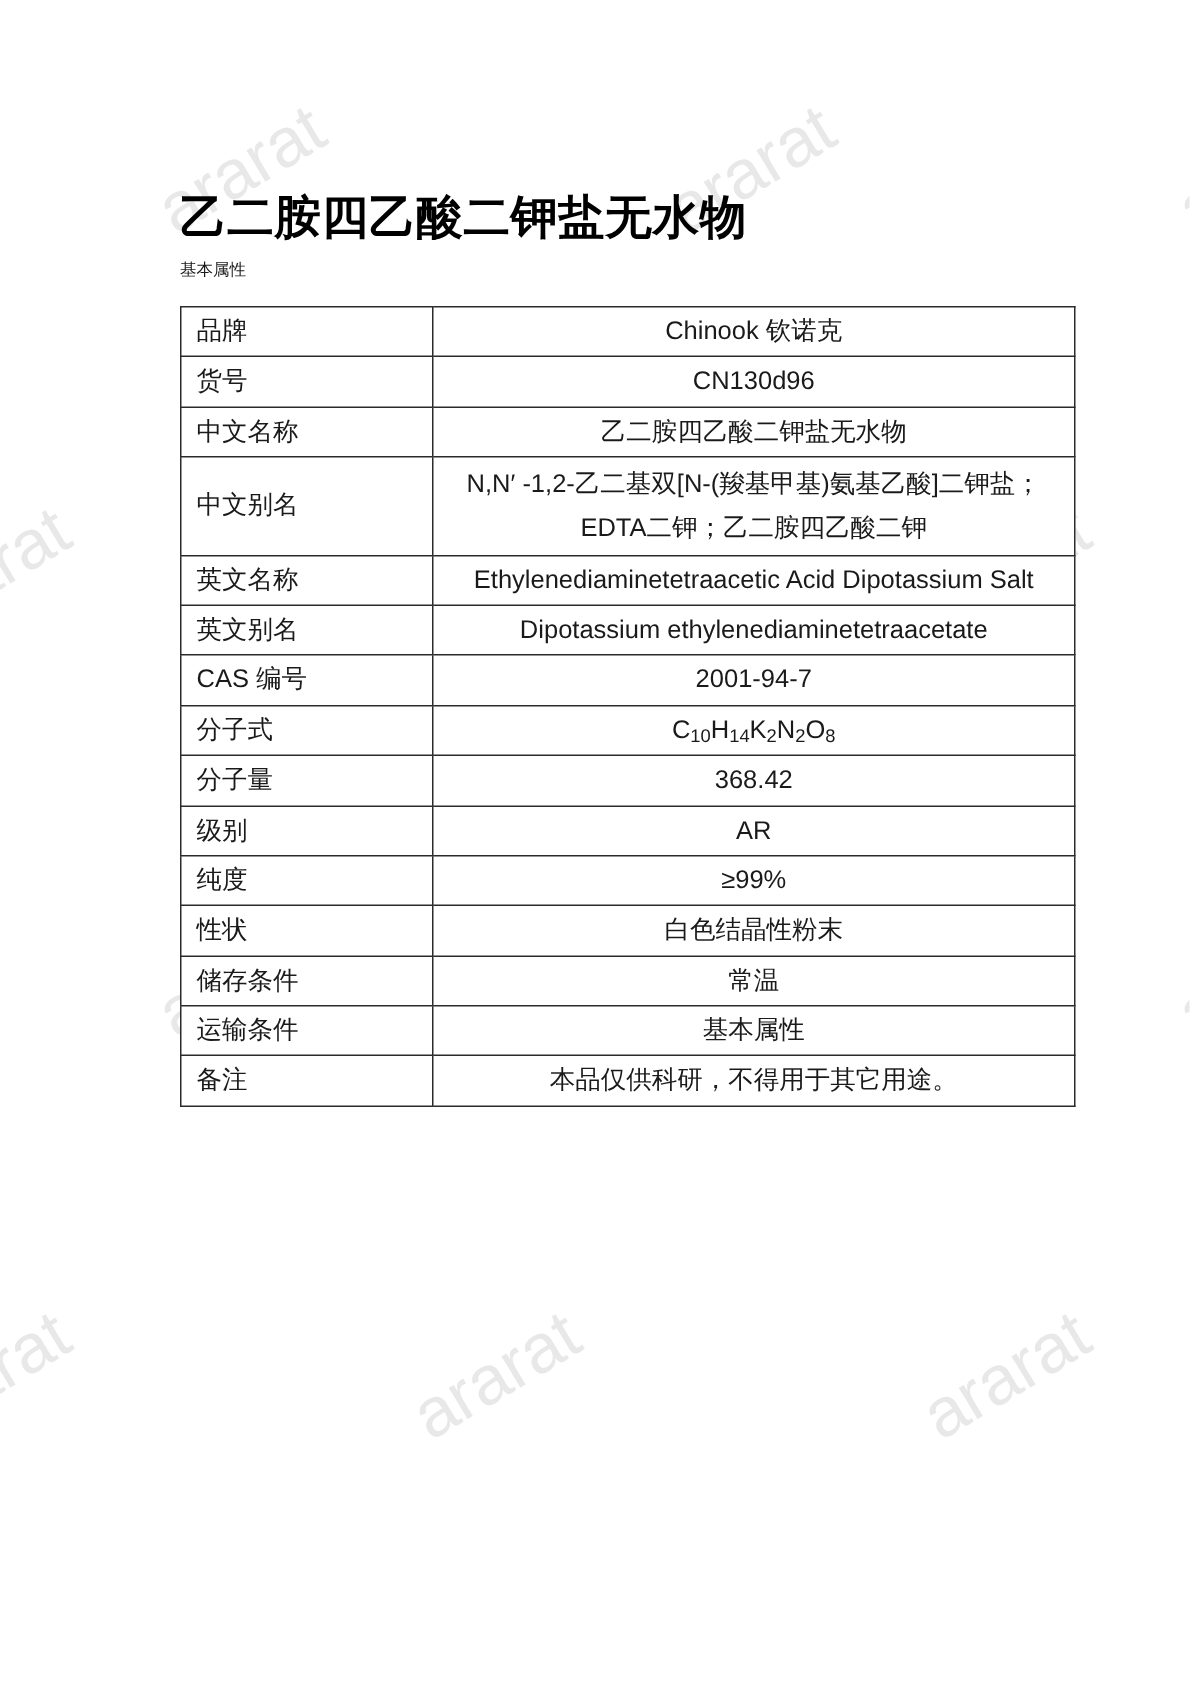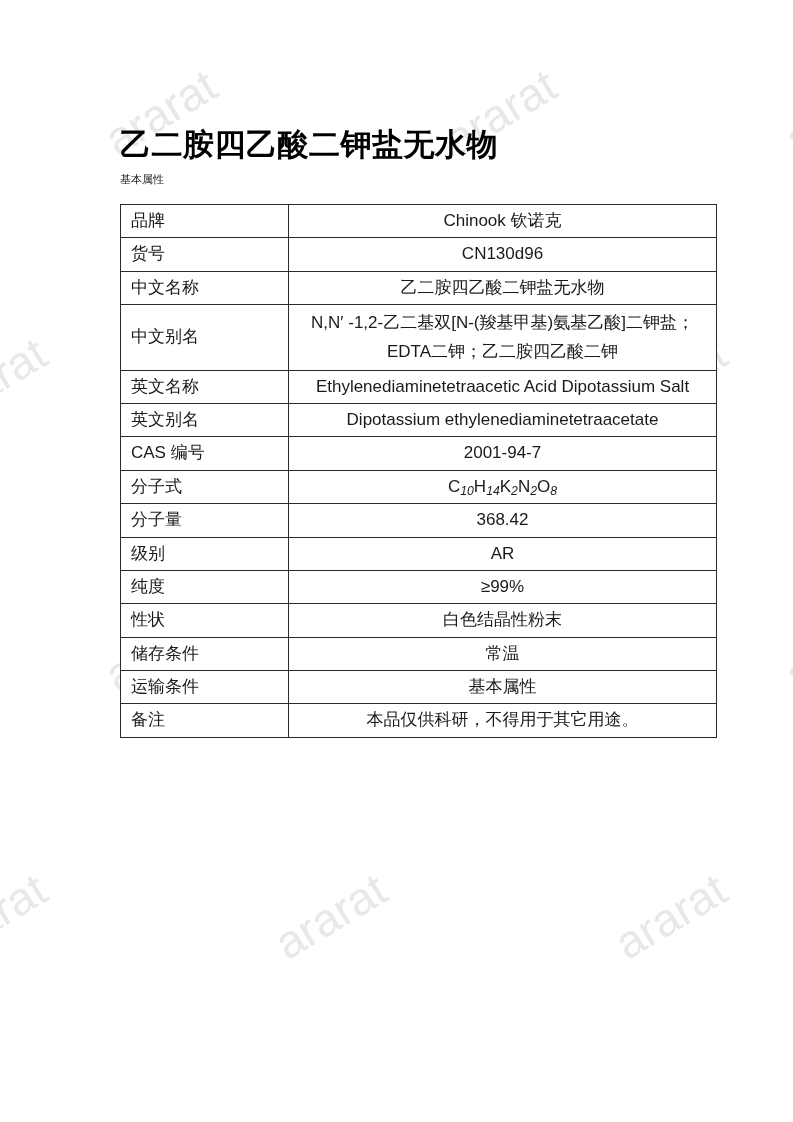--- a/index.html
+++ b/index.html
@@ -98,21 +98,20 @@
   .value-inner {
     display: block;
     padding: 3px 0;
   }
   .value-inner.two-line {
     line-height: 1.72;
   }
   sub {
     font-size: 0.72em;
     vertical-align: -0.22em;
-    font-style: italic;
   }
 </style>
 </head>
 <body>
 
 <div id="watermark-layer">
     <div class="watermark" style="left: 95px; top: 120px; transform: rotate(-31deg);">ararat</div>
     <div class="watermark" style="left: 435px; top: 120px; transform: rotate(-31deg);">ararat</div>
     <div class="watermark" style="left: 775px; top: 120px; transform: rotate(-31deg);">ararat</div>
     <div class="watermark" style="left: -75px; top: 388px; transform: rotate(-31deg);">ararat</div>

